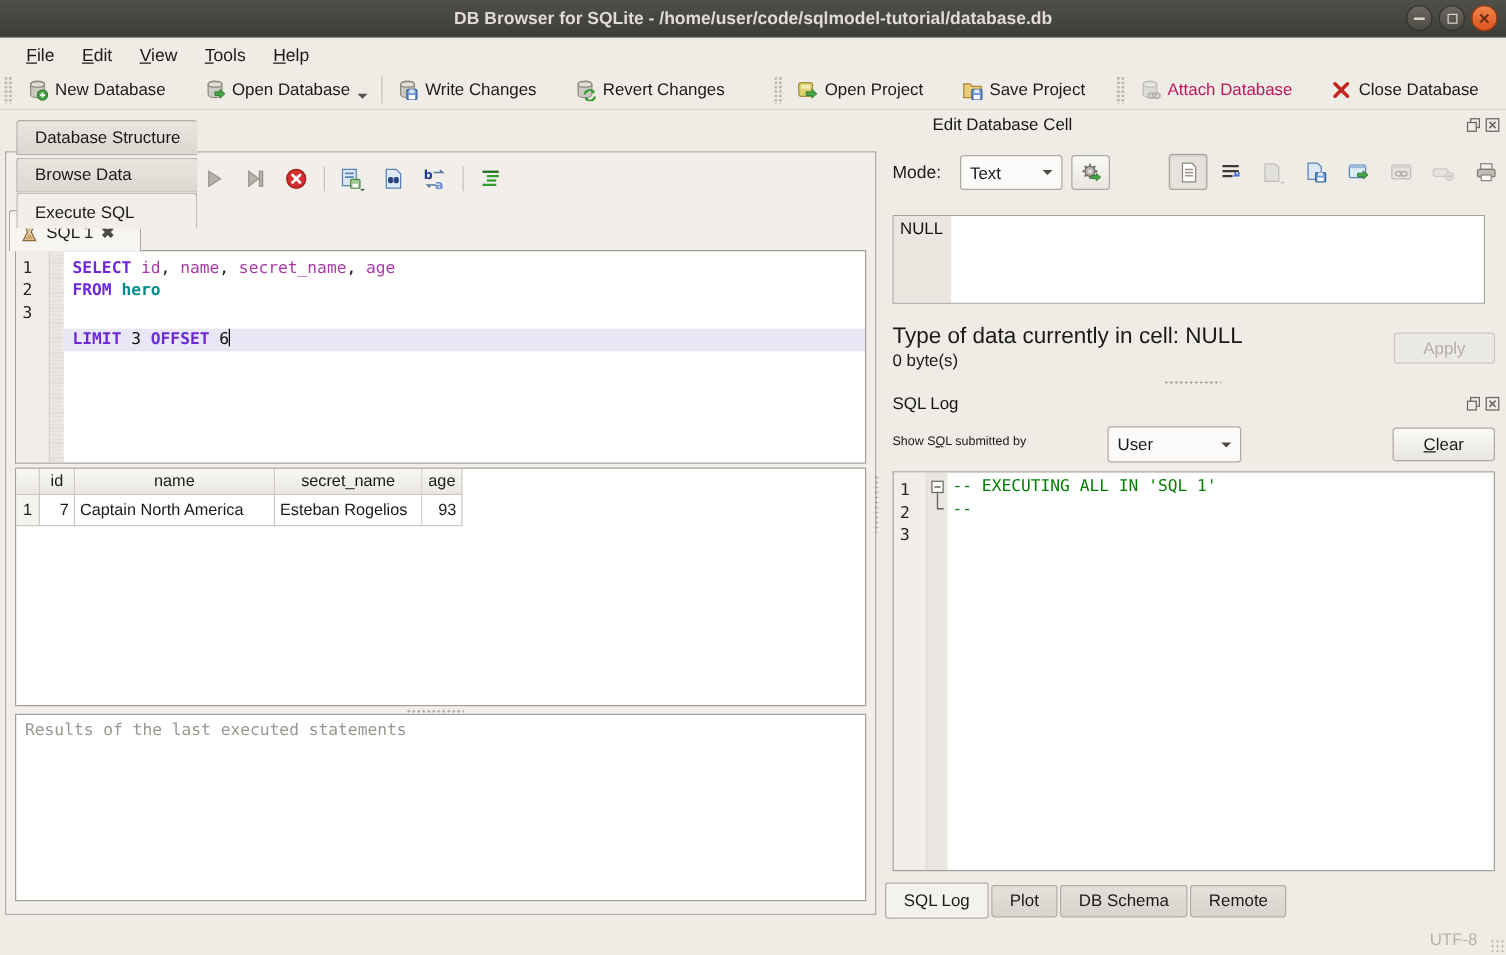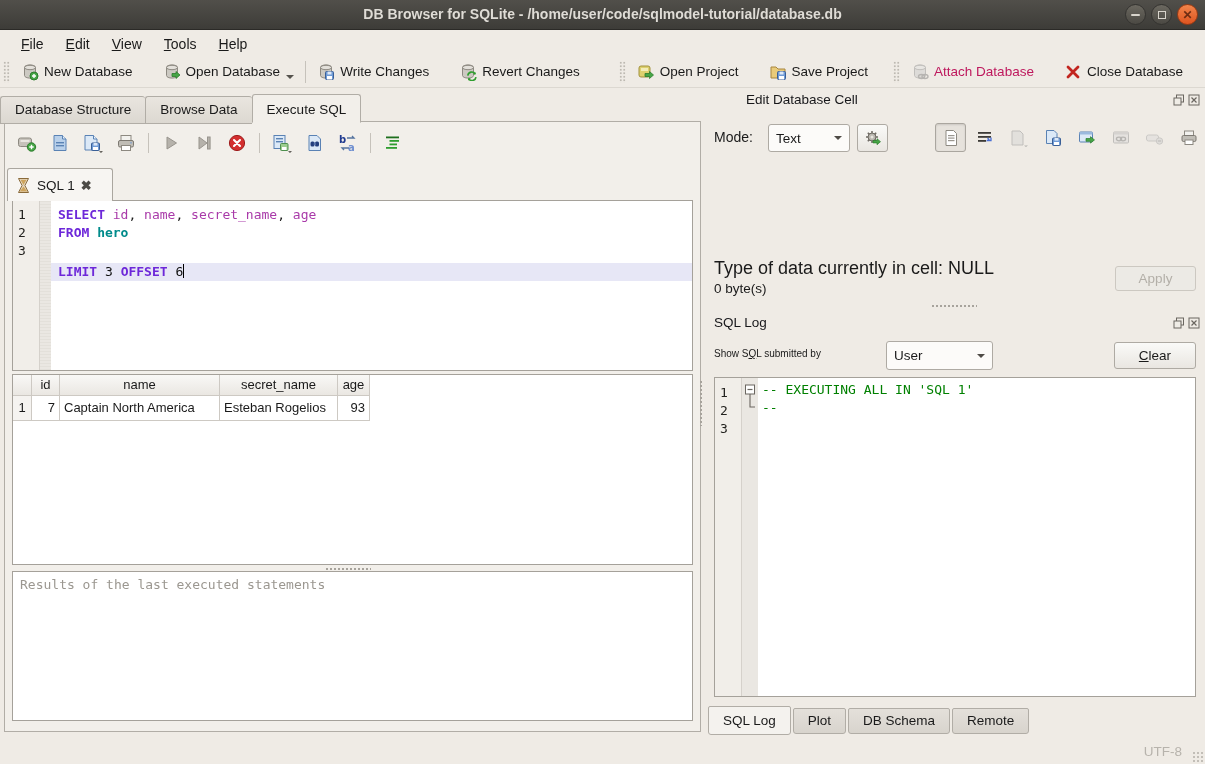--- a/index.html
+++ b/index.html
@@ -44,21 +44,21 @@
     background-image: radial-gradient(#bdb9b1 1px, transparent 1.1px);
     background-size: 3.5px 3.5px; }
   .tb-btn { display:flex; align-items:center; gap:5px; padding:3px 8px; font-size:13.5px; white-space:nowrap; }
   .tb-btn.disabled { color:#be185d; }
   .tb-btn.disabled svg { opacity:.45; filter:grayscale(1); }
   .tb-sep { width:1px; height:22px; background:#c6c2bb; margin:0 3px; }
   .dd-arrow { width:0; height:0; border-left:4px solid transparent; border-right:4px solid transparent; border-top:4px solid #55524d; align-self:flex-end; margin:0 0 2px 1px; }
   .spacer18 { width:14px; }
 
   
-  .main-tabbar { position:absolute; left:0; top:94px; display:flex; z-index:3; }
+  .main-tabbar { position:absolute; left:13px; top:94px; display:flex; z-index:3;flex-direction:column; }
   .main-tab {
     padding: 5px 14px 6px 14px; font-size:13.5px;
     background: linear-gradient(#e9e5df, #dcd8d1);
     border:1px solid #b1ada6; border-right:none;
     border-radius:3px 3px 0 0; margin-top:2px;
   }
   .main-tab:last-child { border-right:1px solid #b1ada6; }
   .main-tab.active {
     background:#f2efea; margin-top:0; padding-top:7px;
     border-right:1px solid #b1ada6; position:relative; top:0; height:29px;
@@ -539,20 +539,24 @@
       </span>
       <span class="cibtn">
         <svg width="18" height="18" viewBox="0 0 18 18">
           <rect x="4.5" y="2" width="9" height="4.5" fill="#f2f1ee" stroke="#8d8981"></rect>
           <rect x="2" y="6.5" width="14" height="6" rx="1.5" fill="#c0bdb6" stroke="#7d7972"></rect>
           <rect x="5" y="11" width="8" height="4.5" fill="#fff" stroke="#8d8981"></rect>
         </svg>
       </span>
     </div>
 
+    <div class="cell-editor">
+      <div class="cell-gutter">NULL</div>
+      <div style="flex:1; background:#fff;"></div>
+    </div>
 
     <div class="type-info">Type of data currently in cell: NULL</div>
     <div class="size-info">0 byte(s)</div>
     <div class="pushbtn disabled apply-btn">Apply</div>
 
     <div class="hsplit" style="left:225px; top:216px;"></div>
 
     <div class="dock-title log-title-row">SQL Log</div>
     <div class="dock-btns" style="top:229px;">
       <svg width="12" height="12" viewBox="0 0 12 12">

